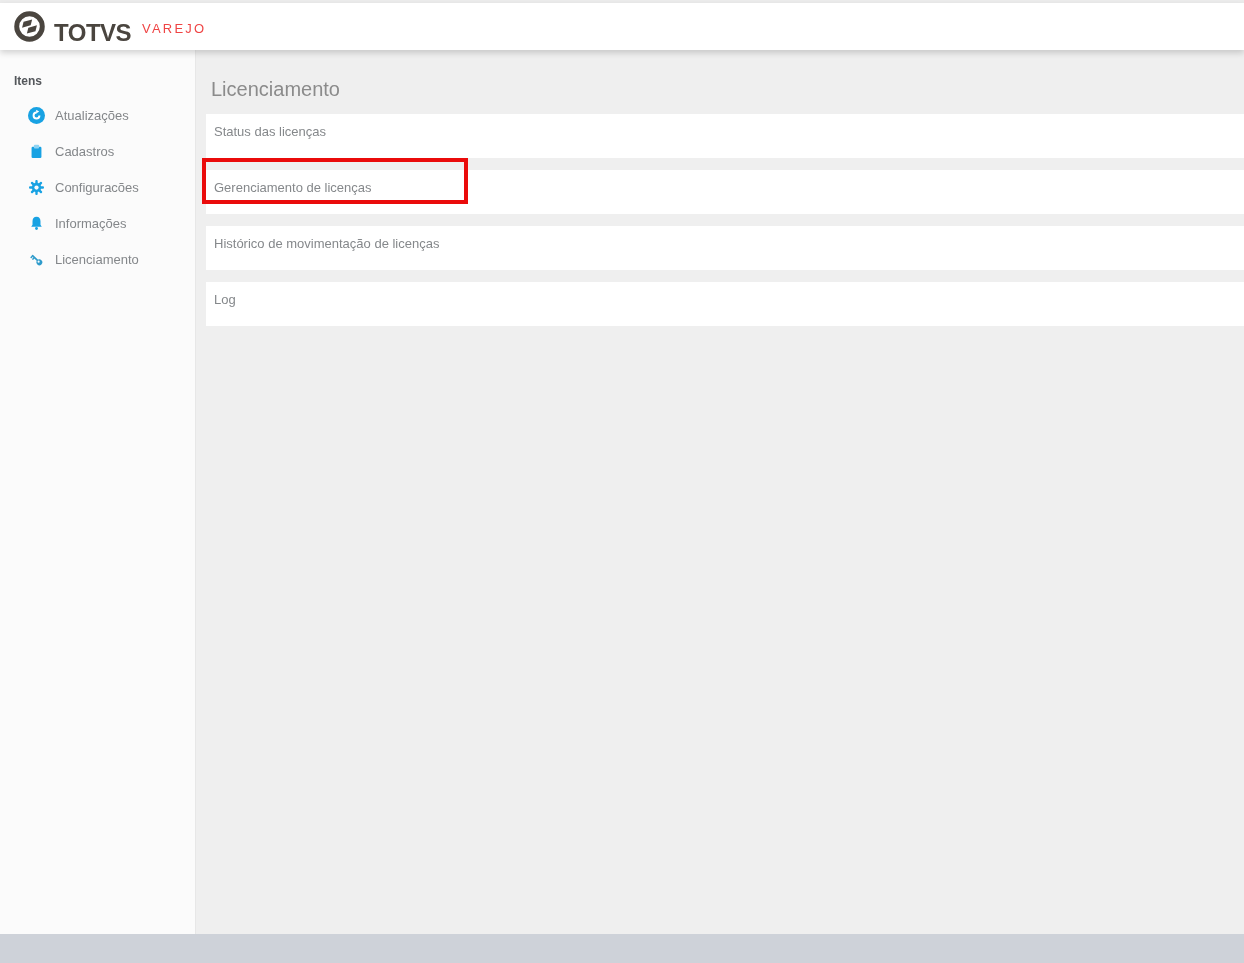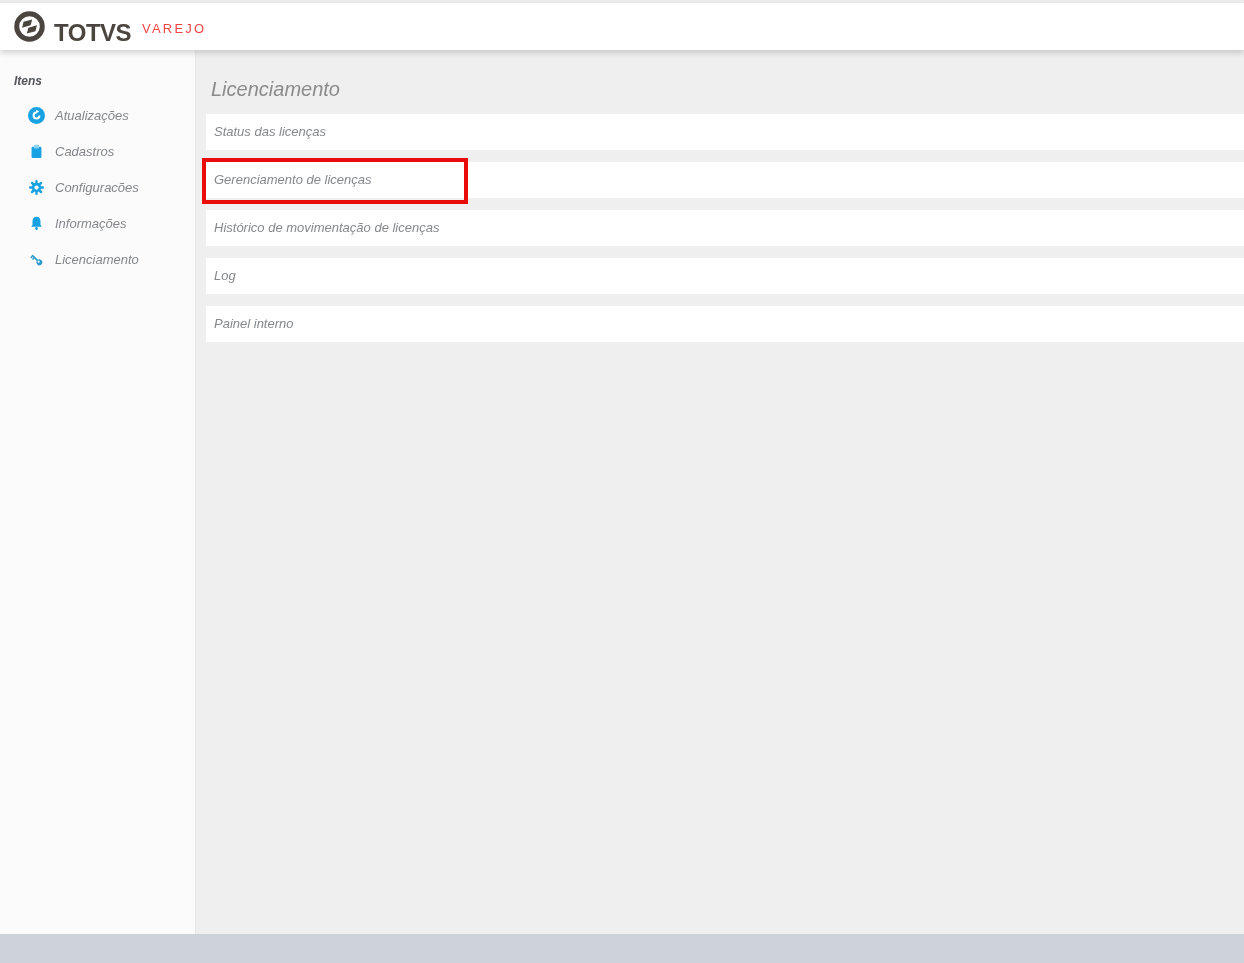--- a/index.html
+++ b/index.html
@@ -29,21 +29,21 @@
   .logo-wrap { display: flex; align-items: center; gap: 8px; }
   .brand-text {
     font-size: 24px; font-weight: 800; color: #4a453f;
     letter-spacing: -0.5px; line-height: 1; margin-top: 12px;
   }
   .brand-subtext {
     font-size: 13px; font-weight: 400; color: #ef4444;
     letter-spacing: 2.2px; margin-left: 3px; margin-top: 3px;
   }
   
-  .body-row { display: flex; flex: 1 1 auto; min-height: 0; font-style: italic; }
+  .body-row { display: flex; flex: 1 1 auto; min-height: 0; }
   .sidebar {
     width: 196px; flex: 0 0 196px;
     background: #fbfbfb;
     border-right: 1px solid #e7e7e7;
   }
   .sidebar-title {
     margin: 24px 0 9px 14px;
     font-size: 12px; font-weight: bold; color: #54575b;
   }
   .side-item {
@@ -55,21 +55,21 @@
   .main {
     flex: 1 1 auto; background: #efefef; position: relative;
   }
   .page-title {
     margin: 28px 0 0 15px;
     font-size: 20px; font-weight: 400; color: #8b8b8b;
   }
   .menu-list { margin-top: 13px; }
   .menu-row {
     margin: 0 0 12px 10px;
-    height: 36px; line-height: 36px;
+    height: 44px; line-height: 36px;
     background: #ffffff;
     padding-left: 8px;
     font-size: 13px; color: #85888b;
     cursor: pointer;
   }
   
   .highlight-box {
     position: absolute;
     left: 202px; top: 158px;
     width: 266px; height: 46px;
@@ -160,21 +160,20 @@
       </div>
     </div>
 
     <div class="main">
       <div class="page-title">Licenciamento</div>
       <div class="menu-list">
         <div class="menu-row">Status das licenças</div>
         <div class="menu-row">Gerenciamento de licenças</div>
         <div class="menu-row">Histórico de movimentação de licenças</div>
         <div class="menu-row">Log</div>
-        <div class="menu-row">Painel interno</div>
       </div>
     </div>
   </div>
 
   <div class="footer-bar"></div>
 
   <div class="highlight-box"></div>
 </div>
 
 </body></html>

